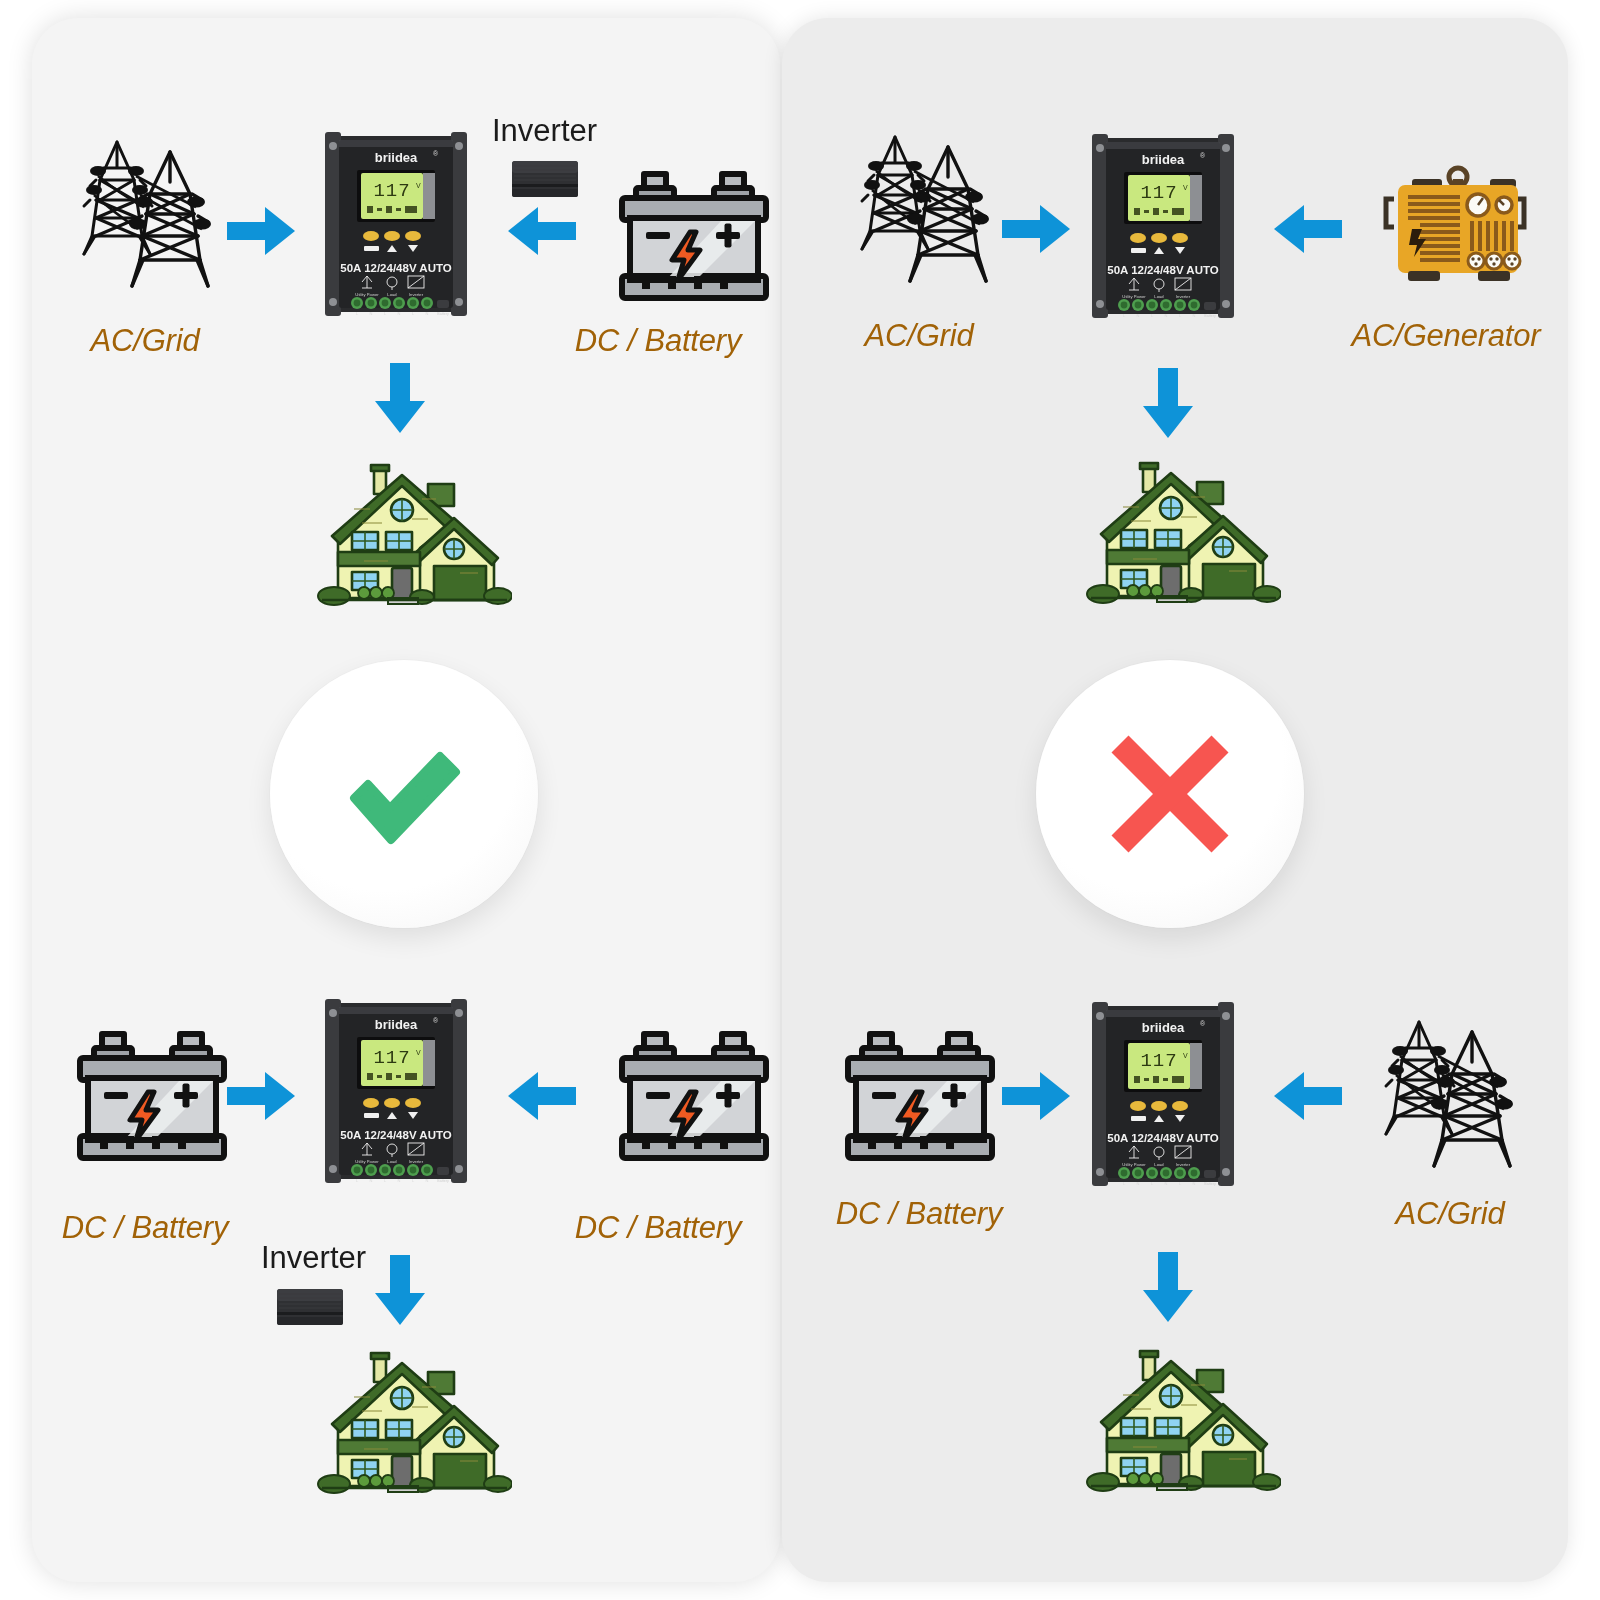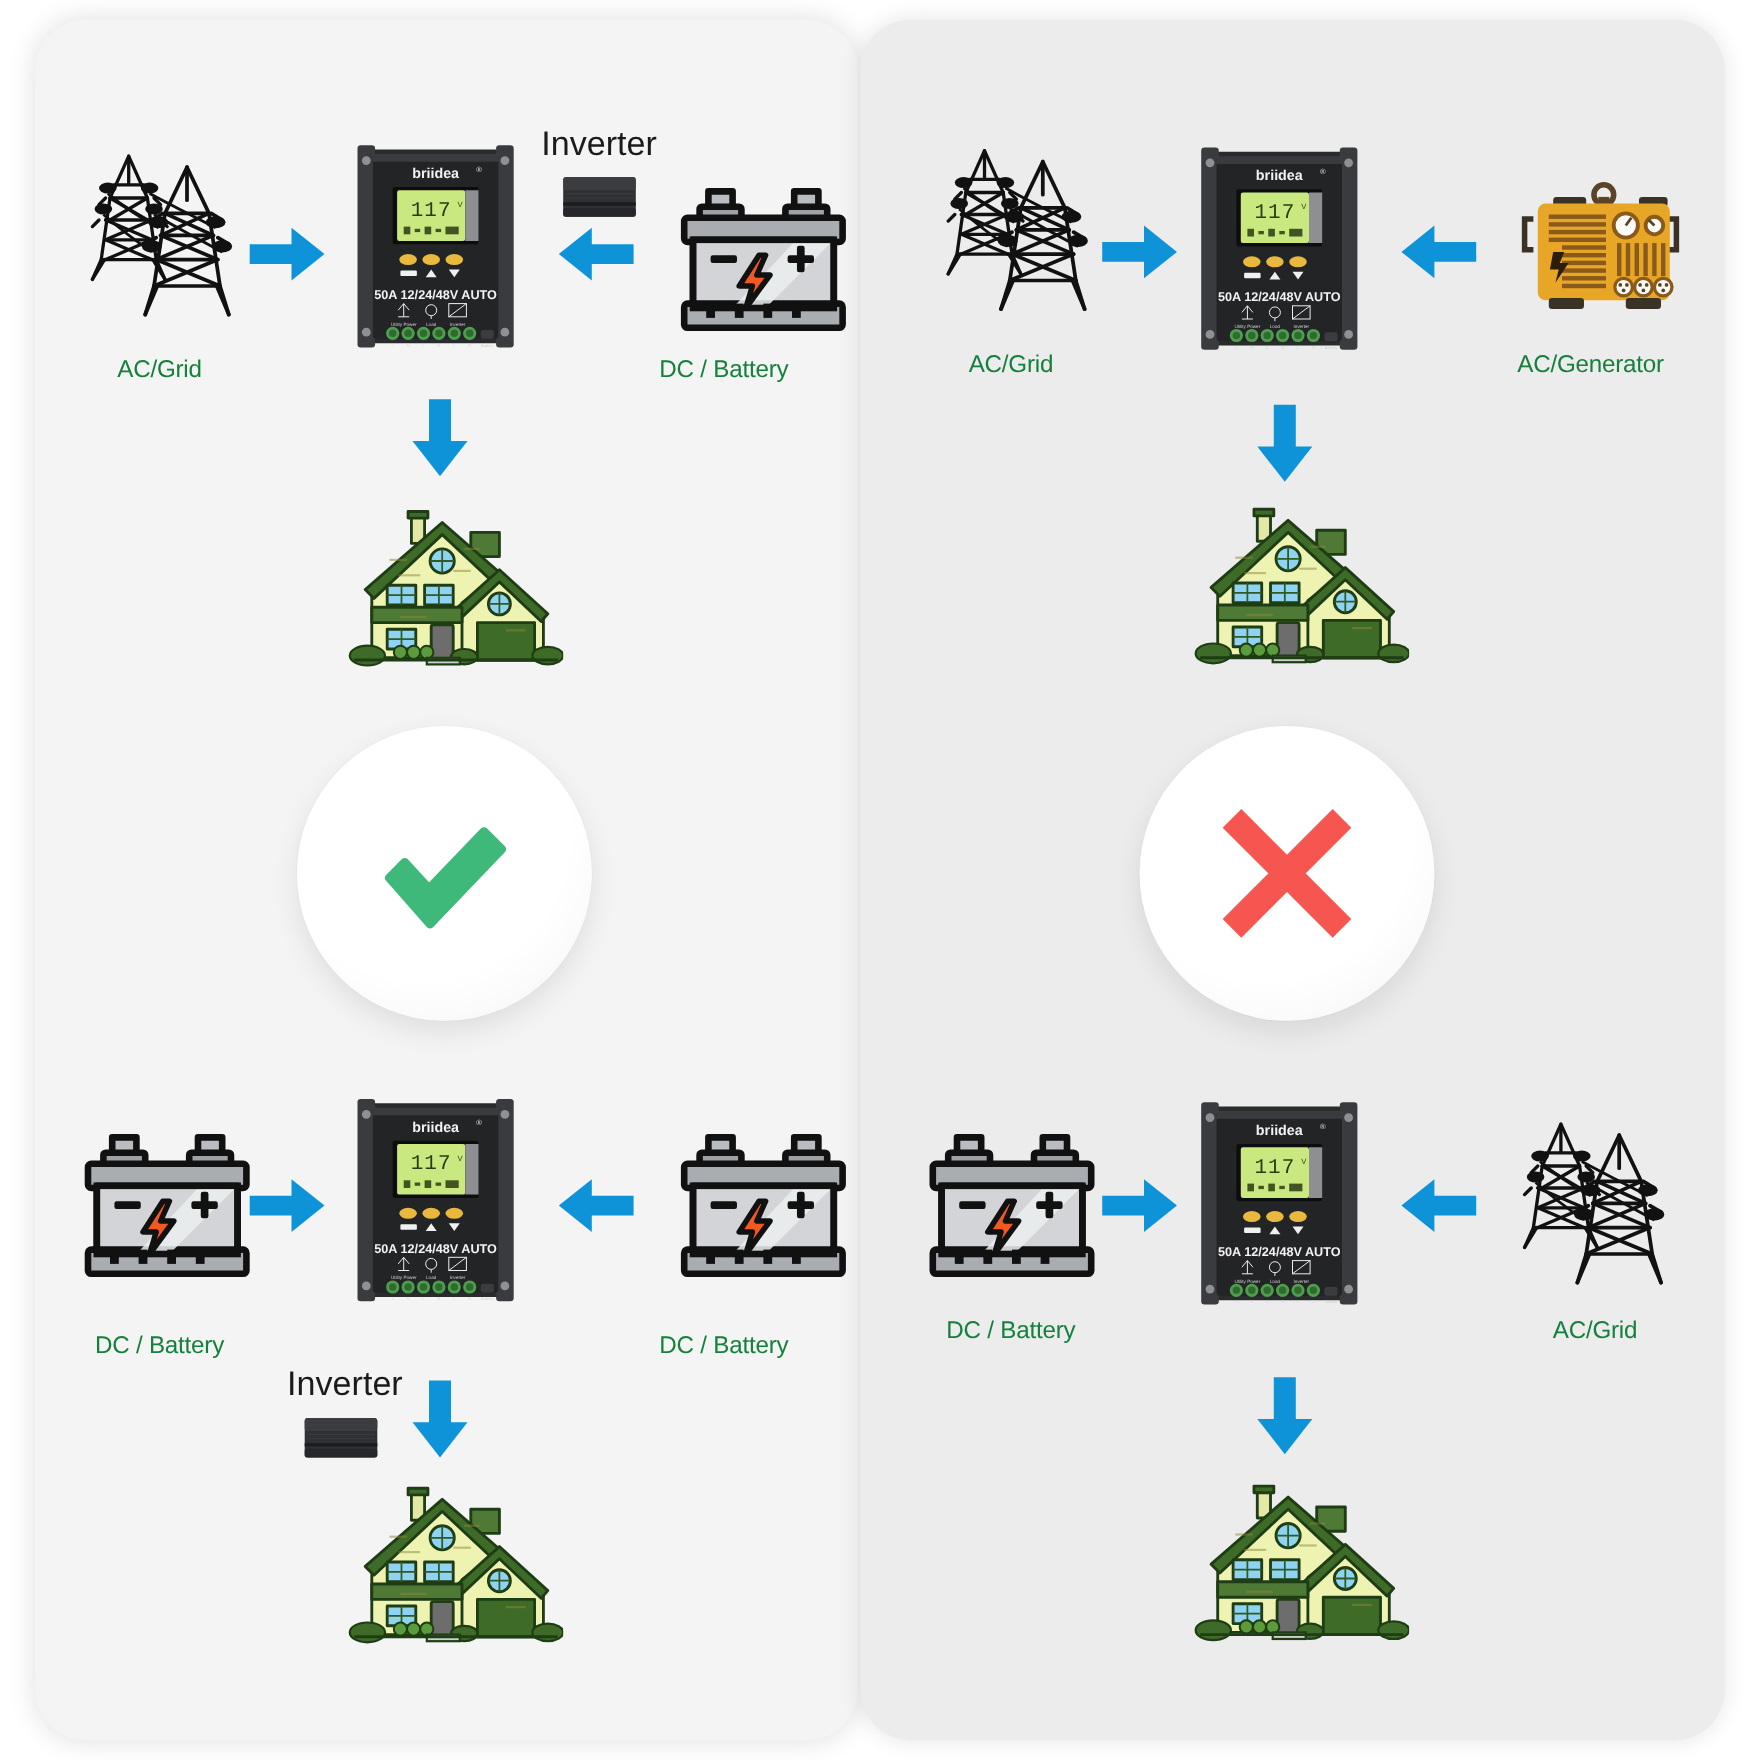--- a/index.html
+++ b/index.html
@@ -10,22 +10,22 @@
   .panel{position:absolute;border-radius:46px;}
   .panel.left{left:32px;top:18px;width:748px;height:1564px;background:#f4f4f4;
     box-shadow:0 0 26px rgba(0,0,0,0.13);}
   .panel.right{left:782px;top:18px;width:786px;height:1564px;background:#ececec;
     box-shadow:0 0 20px rgba(0,0,0,0.10);}
 
   
   .abs{position:absolute;}
 
   
-  .cap{position:absolute;font-size:22px;color:#15803d;white-space:nowrap;
-       font-family:"Liberation Sans",sans-serif;letter-spacing:-0.2px;}
+  .cap{position:absolute;font-size:31px;color:#a16207;white-space:nowrap;
+       font-family:"Liberation Sans",sans-serif;letter-spacing:-0.2px;font-style:italic;}
   .cap.c{transform:translateX(-50%);}
 
   
   .arrow{position:absolute;}
   .arr-r{width:72px;height:56px;}
   .arr-l{width:72px;height:56px;}
   .arr-d{width:58px;height:74px;}
 
   
   .badge{position:absolute;width:268px;height:268px;border-radius:50%;

